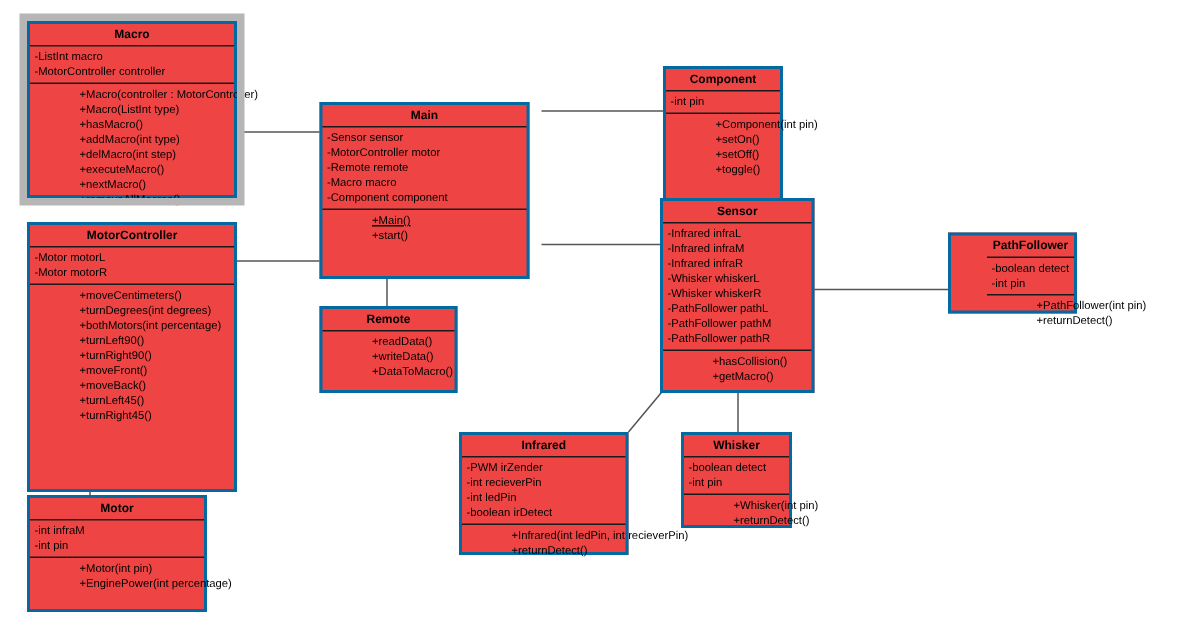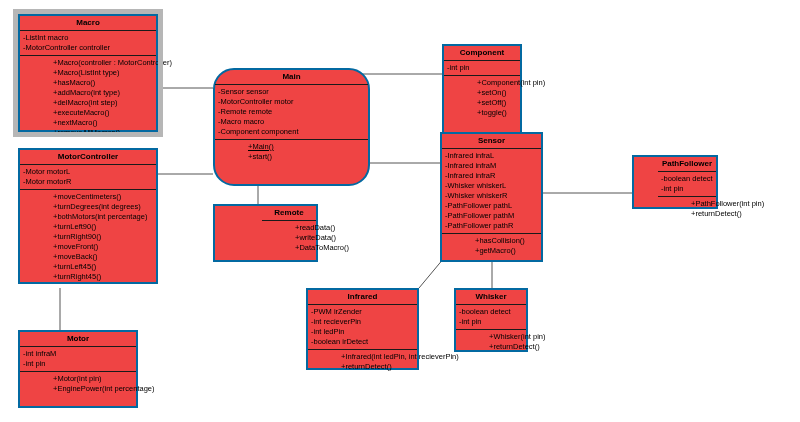--- a/index.html
+++ b/index.html
@@ -86,21 +86,21 @@
           <div class="cls-row">+Macro(controller : MotorController)</div>
           <div class="cls-row">+Macro(ListInt type)</div>
           <div class="cls-row">+hasMacro()</div>
           <div class="cls-row">+addMacro(int type)</div>
           <div class="cls-row">+delMacro(int step)</div>
           <div class="cls-row">+executeMacro()</div>
           <div class="cls-row">+nextMacro()</div>
           <div class="cls-row">+removeAllMacros()</div>
         </div>
       </div>
-      <div class="uml-class" style="left: 18px; top: 148px; width: 140px; height: 136px;">
+      <div class="uml-class" style="left: 18px; top: 148px; width: 140px; height: 180px;">
         <div class="cls-title">MotorController</div>
         <div class="cls-compartment">
           <div class="cls-row">-Motor motorL</div>
           <div class="cls-row">-Motor motorR</div>
         </div>
         <div class="cls-compartment last">
           <div class="cls-row">+moveCentimeters()</div>
           <div class="cls-row">+turnDegrees(int degrees)</div>
           <div class="cls-row">+bothMotors(int percentage)</div>
           <div class="cls-row">+turnLeft90()</div>
@@ -115,35 +115,35 @@
         <div class="cls-title">Motor</div>
         <div class="cls-compartment">
           <div class="cls-row">-int infraM</div>
           <div class="cls-row">-int pin</div>
         </div>
         <div class="cls-compartment last">
           <div class="cls-row">+Motor(int pin)</div>
           <div class="cls-row">+EnginePower(int percentage)</div>
         </div>
       </div>
-      <div class="uml-class" style="left: 213px; top: 68px; width: 157px; height: 118px; border-radius: 21px;">
+      <div class="uml-class" style="left: 213px; top: 68px; width: 140px; height: 118px;">
         <div class="cls-title">Main</div>
         <div class="cls-compartment">
           <div class="cls-row">-Sensor sensor</div>
           <div class="cls-row">-MotorController motor</div>
           <div class="cls-row">-Remote remote</div>
           <div class="cls-row">-Macro macro</div>
           <div class="cls-row">-Component component</div>
         </div>
         <div class="cls-compartment last">
           <div class="cls-row static">+Main()</div>
           <div class="cls-row">+start()</div>
         </div>
       </div>
-      <div class="uml-class" style="left: 213px; top: 204px; width: 105px; height: 58px; padding-left: 47px;">
+      <div class="uml-class" style="left: 213px; top: 204px; width: 92px; height: 58px;">
         <div class="cls-title">Remote</div>
         <div class="cls-compartment last">
           <div class="cls-row">+readData()</div>
           <div class="cls-row">+writeData()</div>
           <div class="cls-row">+DataToMacro()</div>
         </div>
       </div>
       <div class="uml-class" style="left: 442px; top: 44px; width: 80px; height: 102px;">
         <div class="cls-title">Component</div>
         <div class="cls-compartment">

